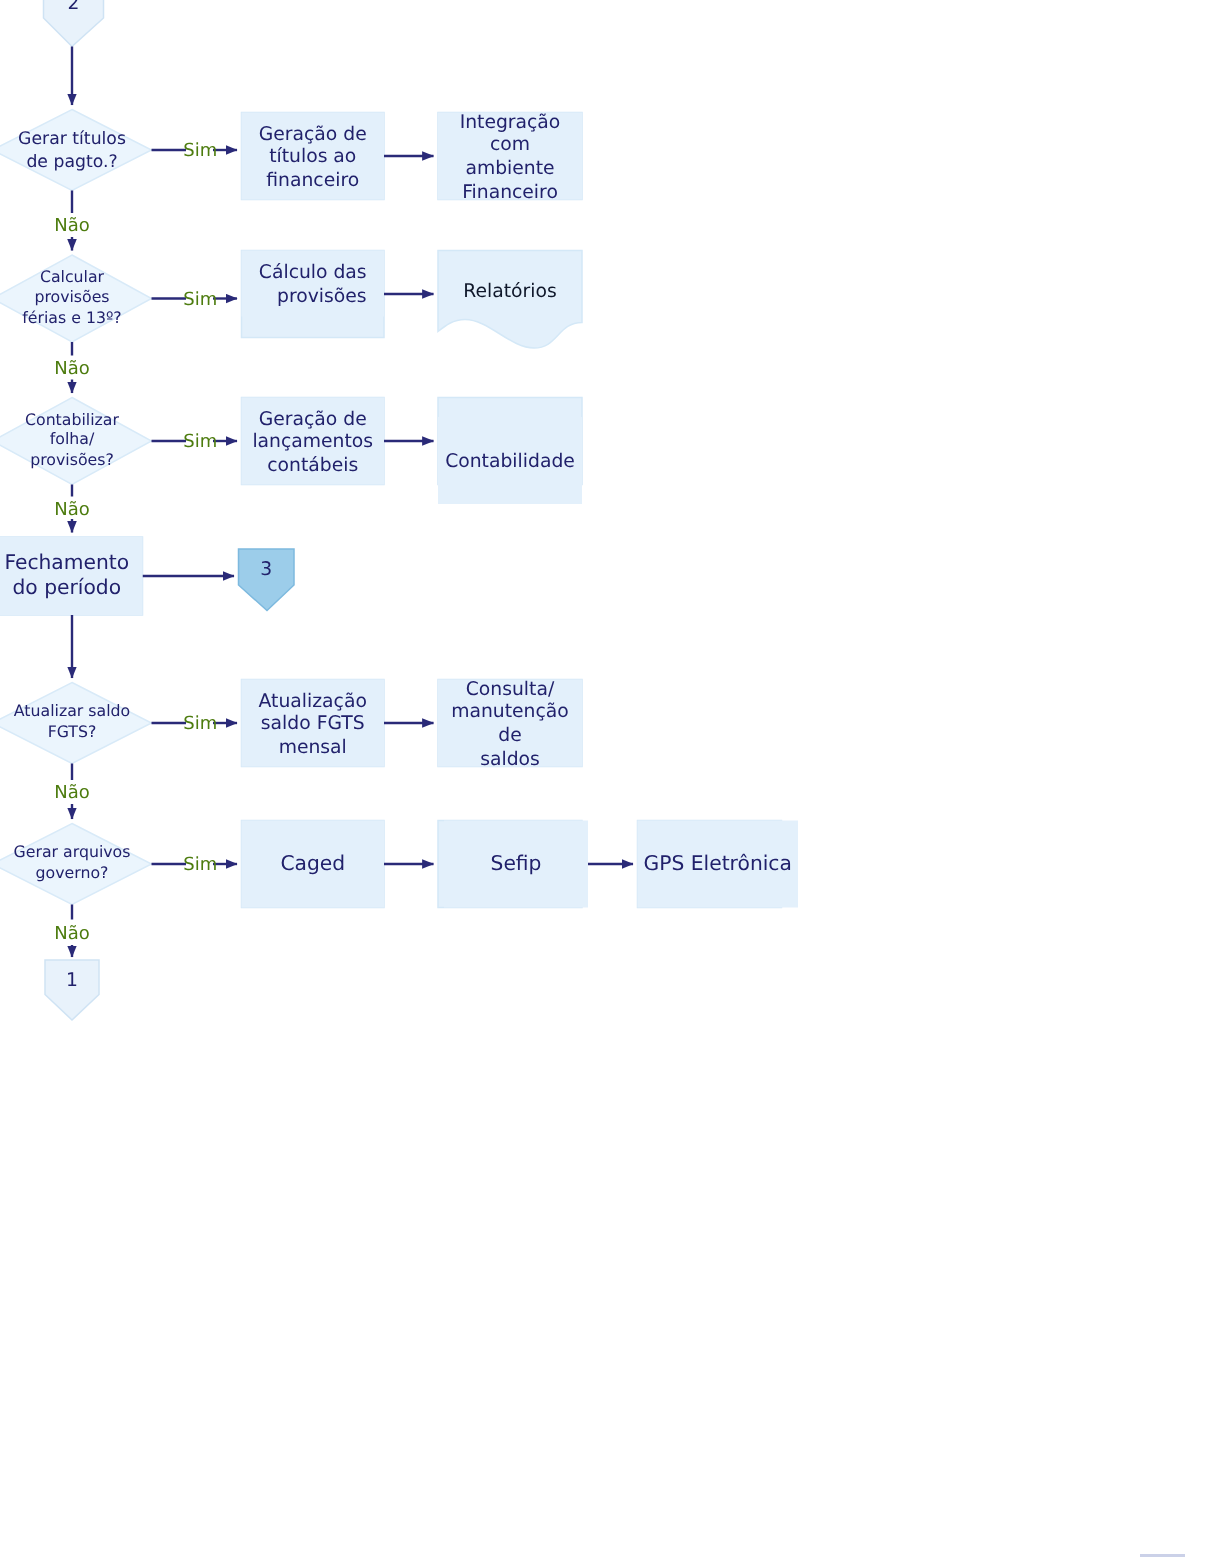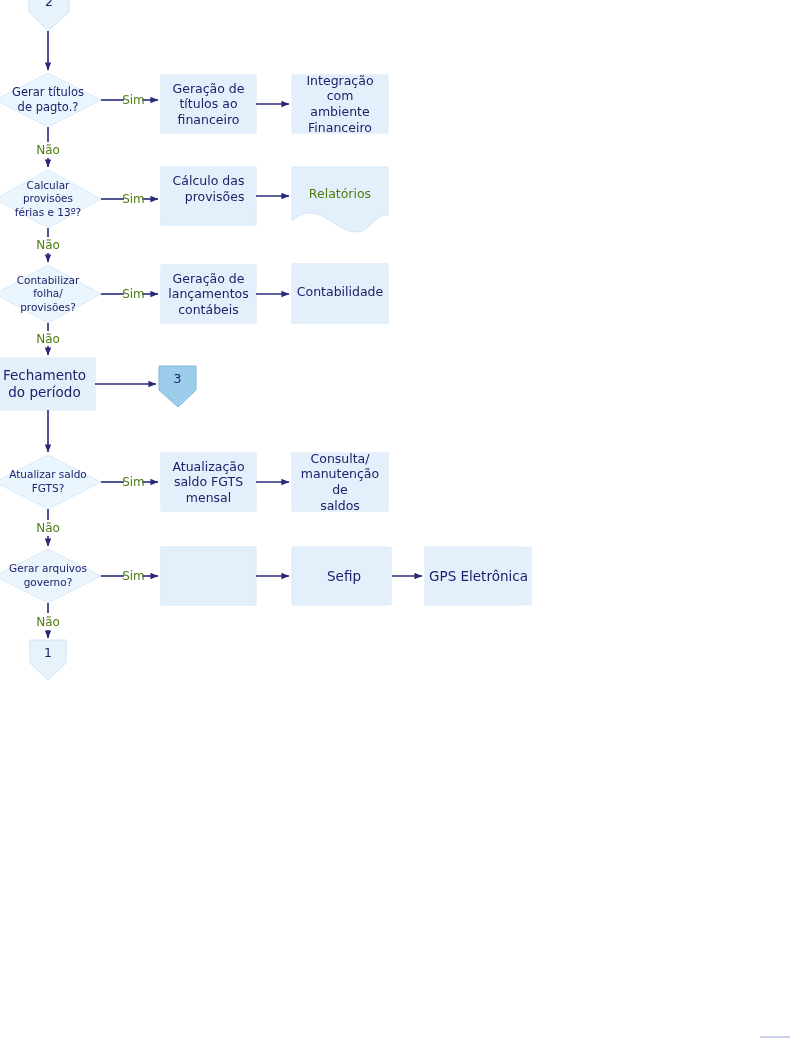--- a/index.html
+++ b/index.html
@@ -73,21 +73,21 @@
     white-space: nowrap;
     pointer-events: none;
   }
   .doc-label {
     position: absolute;
     box-sizing: border-box;
     display: flex;
     align-items: center;
     justify-content: center;
     text-align: center;
-    color: #4d7c0f;
+    color: #0f172a;
     font-size: 12.5px;
     pointer-events: none;
   }
   .bottom-rule {
     position: absolute;
     left: 760px;
     top: 1036px;
     width: 30px;
     height: 2px;
     background: #b9c2e0;
@@ -223,29 +223,30 @@
 financeiro</div>
   <div class="node proc" style="left:292px;top:75px;width:96px;height:58px;">Integração com
 ambiente
 Financeiro</div>
   <div class="node proc" style="left:161px;top:167px;width:95px;height:44px;text-align:right;">Cálculo das
 provisões</div>
   <div class="doc-label" style="left:292px;top:167px;width:96px;height:53px;">Relatórios</div>
   <div class="node proc" style="left:161px;top:265px;width:95px;height:58px;">Geração de
 lançamentos
 contábeis</div>
-  <div class="node proc" style="left:292px;top:263px;width:96px;height:58px;">Contabilidade</div>
+  <div class="node proc" style="left:292px;top:278px;width:96px;height:58px;">Contabilidade</div>
   <div class="node proc big" style="left:-6px;top:358px;width:101px;height:52px;">Fechamento
 do período</div>
   <div class="node proc" style="left:292px;top:453px;width:96px;height:58px;">Consulta/
 manutenção de
 saldos</div>
   <div class="node proc" style="left:161px;top:453px;width:95px;height:58px;">Atualização
 saldo FGTS
 mensal</div>
+  <div class="node proc big" style="left:161px;top:547px;width:95px;height:58px;">Caged</div>
   <div class="node proc big" style="left:296px;top:547px;width:96px;height:58px;">Sefip</div>
   <div class="node proc big" style="left:425px;top:547px;width:107px;height:58px;">GPS Eletrônica</div>
 
   <div class="edge-label" style="left:116px;top:93px;width:35px;">Sim</div>
   <div class="edge-label" style="left:116px;top:192px;width:35px;">Sim</div>
   <div class="edge-label" style="left:116px;top:287px;width:35px;">Sim</div>
   <div class="edge-label" style="left:116px;top:475px;width:35px;">Sim</div>
   <div class="edge-label" style="left:116px;top:569px;width:35px;">Sim</div>
 
   <div class="edge-label" style="left:29px;top:143px;width:38px;">Não</div>

